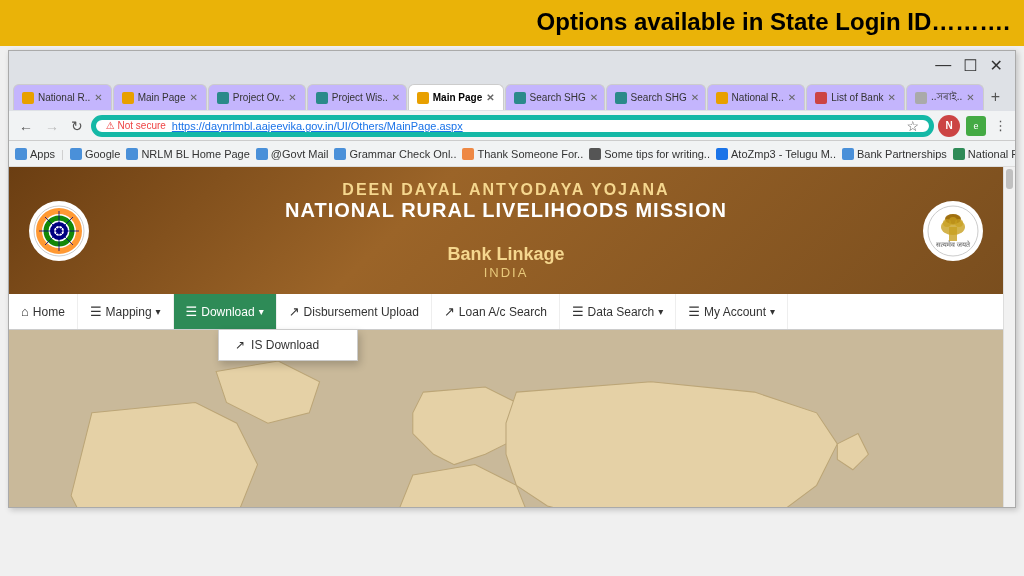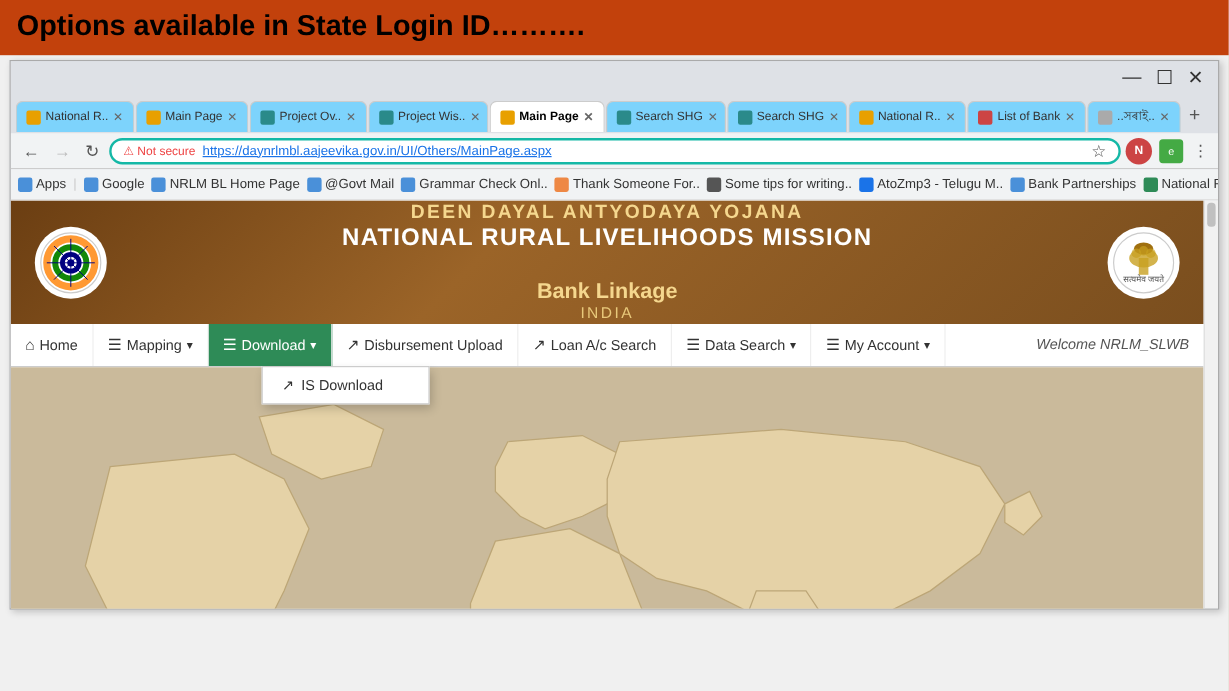--- a/index.html
+++ b/index.html
@@ -17,21 +17,21 @@
       align-items: center;
       padding: 4px 4px 0 4px;
       background: #dee1e6;
       gap: 1px;
       height: 32px;
     }
     .browser-tab {
       display: flex;
       align-items: center;
       padding: 4px 8px;
-      background: #7dd3fc;
+      background: #c4b5fd;
       border: 1px solid #ccc;
       border-bottom: none;
       border-radius: 6px 6px 0 0;
       font-size: 10px;
       color: #333;
       max-width: 100px;
       white-space: nowrap;
       overflow: hidden;
       text-overflow: ellipsis;
       height: 26px;
@@ -74,21 +74,21 @@
       font-size: 14px;
       color: #555;
       padding: 2px 4px;
     }
     .nav-btn:disabled { color: #bbb; cursor: default; }
     .address-bar {
       flex: 1;
       display: flex;
       align-items: center;
       background: #fff;
-      border: 2px solid #14b8a6;
+      border: 5px solid #14b8a6;
       border-radius: 12px;
       padding: 2px 10px;
       font-size: 11px;
       color: #333;
       height: 22px;
     }
     .security-warning {
       color: #e44;
       font-size: 10px;
       margin-right: 6px;
@@ -187,21 +187,21 @@
     .website-content {
       flex: 1;
       background: #fff;
       overflow: hidden;
     }
 
     
     .nrlm-header {
       background: #7a4e1e;
       background: linear-gradient(135deg, #6b3e12 0%, #9b6428 40%, #7a4e1e 100%);
-      padding: 2px 20px;
+      padding: 14px 20px;
       display: flex;
       align-items: center;
       justify-content: space-between;
       min-height: 80px;
       position: relative;
     }
     .nrlm-header-center {
       text-align: center;
       flex: 1;
     }
@@ -340,22 +340,23 @@
 
     
     .browser-wrapper {
       background: #dee1e6;
       border: 1px solid #aaa;
       margin: 4px 8px;
       box-shadow: 2px 2px 6px rgba(0,0,0,0.2);
     }
 
     .top-banner-area {
-      background: #c2410c;
+      background: #eab308;
       padding: 8px 14px 10px 14px;
+      text-align: right;
     }
   </style>
 </head>
 <body>
 
 <div class="top-banner-area">
   <h2>Options available in State Login ID……….</h2>
 </div>
 
 <div class="browser-wrapper">
@@ -549,21 +550,20 @@
         <div class="nav-item">
           <span class="nav-icon">☰</span>
           <span>Data Search</span>
           <span class="dropdown-arrow">▾</span>
         </div>
         <div class="nav-item">
           <span class="nav-icon">☰</span>
           <span>My Account</span>
           <span class="dropdown-arrow">▾</span>
         </div>
-        <div class="nav-welcome">Welcome NRLM_SLWB</div>
 
         <div class="dropdown-menu">
           <div class="dropdown-item">
             <span>↗</span>
             <span>IS Download</span>
           </div>
         </div>
       </div>
 
       <div class="map-area">

